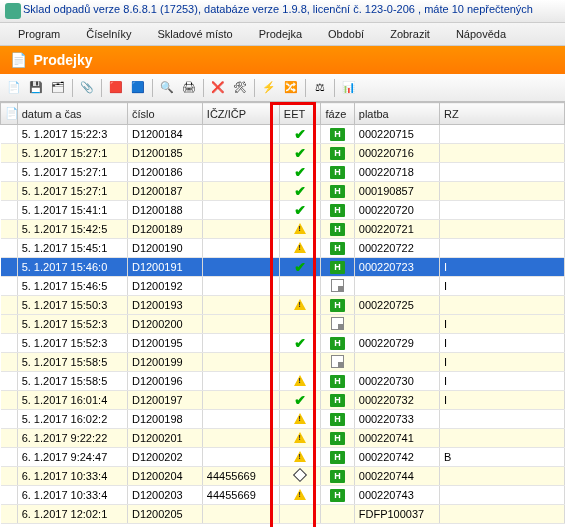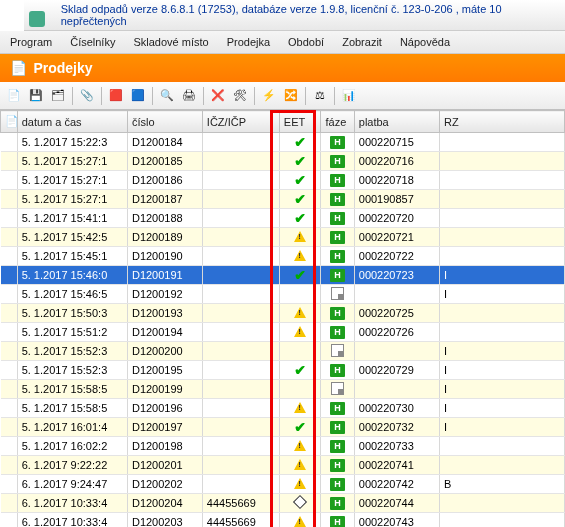--- a/index.html
+++ b/index.html
@@ -1,21 +1,21 @@
 <!DOCTYPE html>
 <html><head>
 <meta charset="utf-8">
 <style>
   * { margin: 0; padding: 0; box-sizing: border-box; }
   body { font-family: Tahoma, Arial, sans-serif; font-size: 11px; background: #fff; width: 565px; height: 527px; overflow: hidden; }
-  .title-bar { background: linear-gradient(to bottom, #fff, #e8e8e8); padding: 3px 5px; display: flex; align-items: flex-end; gap: 16px; border-bottom: 1px solid #ccc; margin-left: 24px; }
+  .title-bar { background: linear-gradient(to bottom, #fff, #e8e8e8); padding: 3px 5px; display: flex; align-items: flex-start; gap: 2px; border-bottom: 1px solid #ccc; }
   .title-bar-icon { width: 16px; height: 16px; background: #4a8; border-radius: 3px; display: inline-block; }
   .title-text { color: #003399; font-size: 11px; }
   .menu-bar { background: linear-gradient(to bottom, #f5f5f5, #e8e8e8); padding: 3px 2px; display: flex; gap: 2px; border-bottom: 1px solid #ccc; }
-  .menu-item { padding: 2px 8px; color: #222; cursor: default; }
+  .menu-item { padding: 2px 8px; color: #222; cursor: default; margin-left: 8px; }
   .header-bar { background: linear-gradient(to bottom, #ff9000, #ff7a00); color: #fff; padding: 6px 10px; font-size: 14px; font-weight: bold; display: flex; align-items: center; gap: 6px; }
   .toolbar { background: linear-gradient(to bottom, #fdfdfd, #ececec); padding: 3px 4px; display: flex; align-items: center; gap: 2px; border-bottom: 1px solid #c0c0c0; height: 28px; }
   .tb-btn { width: 20px; height: 20px; display: flex; align-items: center; justify-content: center; cursor: default; border: 1px solid transparent; }
   .tb-sep { width: 1px; height: 18px; background: #bbb; margin: 0 2px; }
   .table-wrap { overflow: hidden; }
   table { border-collapse: collapse; width: 100%; font-size: 11px; table-layout: fixed; }
   th { background: linear-gradient(to bottom, #fcfcfc, #e6e6e6); border: 1px solid #c0c0c0; padding: 3px 4px; text-align: left; font-weight: normal; color: #222; height: 22px; white-space: nowrap; overflow: hidden; }
   td { border-right: 1px solid #d8d8d8; border-bottom: 1px solid #e4e4e4; padding: 1px 4px; height: 19px; vertical-align: middle; white-space: nowrap; overflow: hidden; }
   tr.light td { background: #fff; }
   tr.dark td { background: #fffde1; }
@@ -196,30 +196,20 @@
           <tr class="dark">
             <td></td>
             <td>5. 1.2017 15:50:3</td>
             <td>D1200193</td>
             <td></td>
             <td class="eet-col"><span class="ic-warn"></span></td>
             <td class="faze-col"><span class="ic-h">H</span></td>
             <td>000220725</td>
             <td></td>
           </tr>
-          <tr class="light">
-            <td></td>
-            <td>5. 1.2017 15:51:2</td>
-            <td>D1200194</td>
-            <td></td>
-            <td class="eet-col"><span class="ic-warn"></span></td>
-            <td class="faze-col"><span class="ic-h">H</span></td>
-            <td>000220726</td>
-            <td></td>
-          </tr>
           <tr class="dark">
             <td></td>
             <td>5. 1.2017 15:52:3</td>
             <td>D1200200</td>
             <td></td>
             <td class="eet-col"></td>
             <td class="faze-col"><span class="ic-doc"></span></td>
             <td></td>
             <td>I</td>
           </tr>

